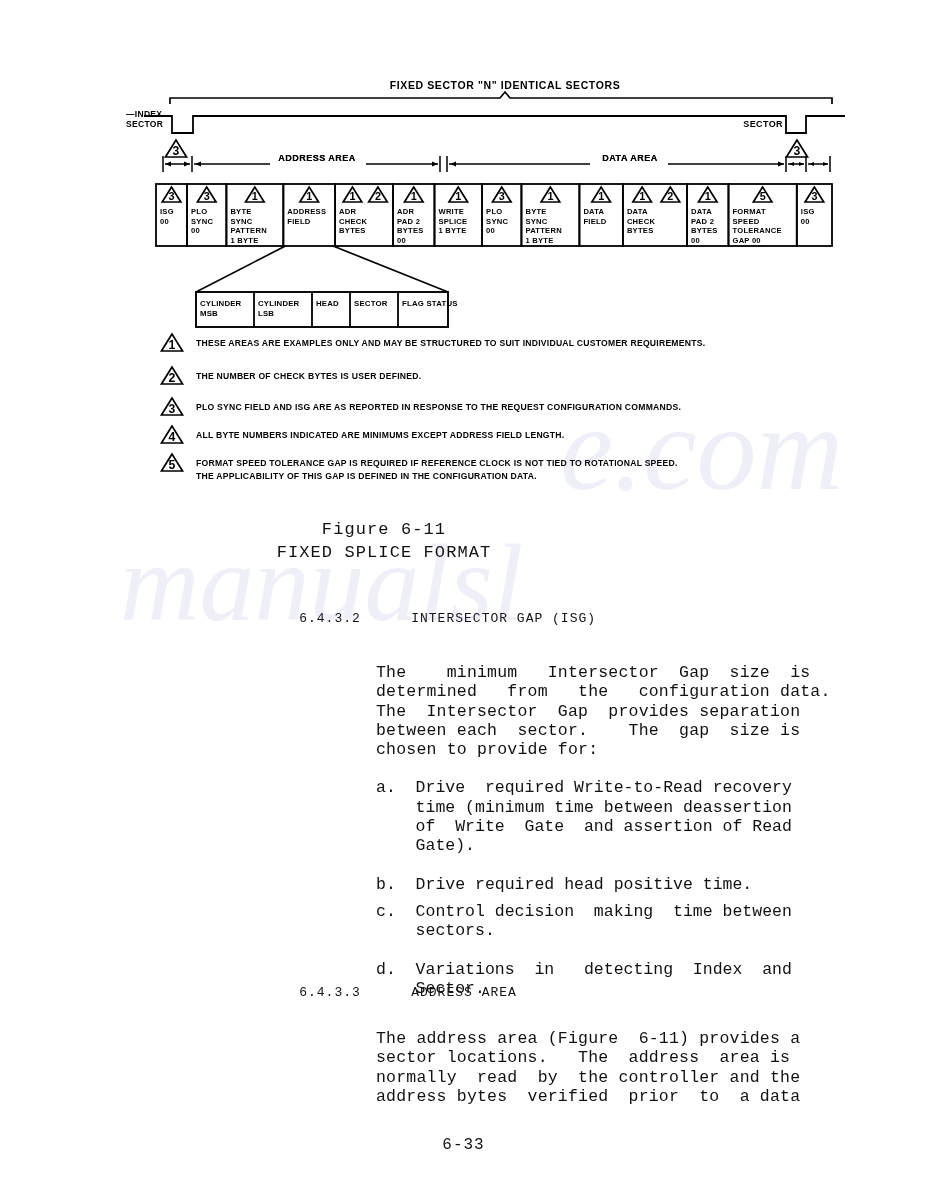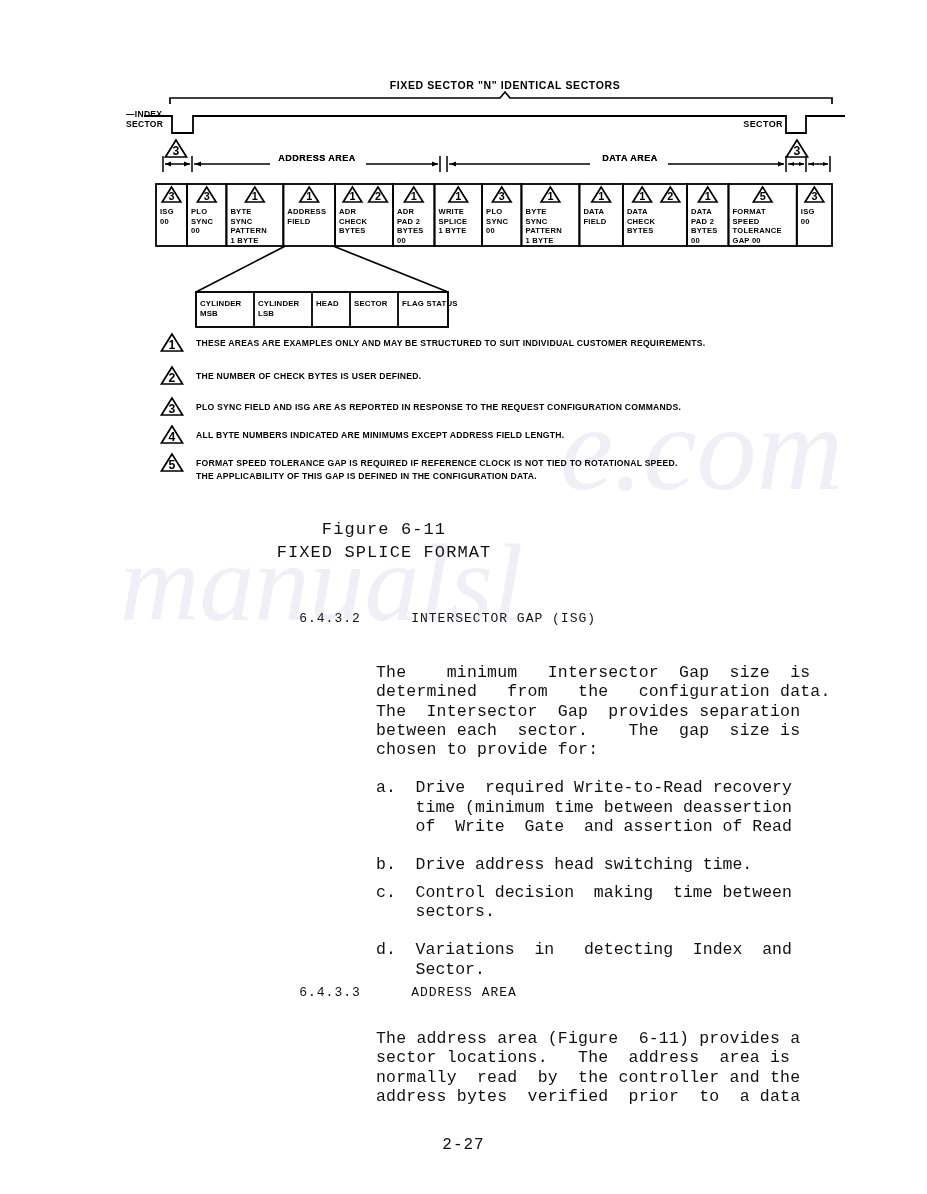--- a/index.html
+++ b/index.html
@@ -272,35 +272,35 @@
     <span class="sec-num">6.4.3.2</span><span>INTERSECTOR GAP (ISG)</span>
   </div>
   <div class="para" id="p0" style="margin-top:22px;">
       <span class="line">The    minimum   Intersector  Gap  size  is</span>
       <span class="line">determined   from   the   configuration data.</span>
       <span class="line">The  Intersector  Gap  provides separation</span>
       <span class="line">between each  sector.    The  gap  size is</span>
       <span class="line">chosen to provide for:</span>
     </div>
   <div id="items0">
-      <div class="listitem" style="margin-top: 19px;"><span style="display: block;">a.  Drive  required Write-to-Read recovery</span><span style="display: block;">    time (minimum time between deassertion</span><span style="display: block;">    of  Write  Gate  and assertion of Read</span></div>
-      <div class="listitem" style="margin-top: 19px;"><span style="display: block;">b.  Drive address head switching time.</span></div>
+      <div class="listitem" style="margin-top: 19px;"><span style="display: block;">a.  Drive  required Write-to-Read recovery</span><span style="display: block;">    time (minimum time between deassertion</span><span style="display: block;">    of  Write  Gate  and assertion of Read</span><span style="display: block;">    Gate).</span></div>
+      <div class="listitem" style="margin-top: 19px;"><span style="display: block;">b.  Drive required head positive time.</span></div>
       <div class="listitem" style="margin-top: 8px;"><span style="display: block;">c.  Control decision  making  time between</span><span style="display: block;">    sectors.</span></div>
       <div class="listitem" style="margin-top: 19px;"><span style="display: block;">d.  Variations  in   detecting  Index  and</span><span style="display: block;">    Sector.</span></div>
     </div>
 </div>
 
 <div class="section" id="sec-1" style="top:970px;">
   <div class="sec-head">
     <span class="sec-num">6.4.3.3</span><span>ADDRESS AREA</span>
   </div>
   <div class="para" id="p1" style="margin-top:14px;">
       <span class="line">The address area (Figure  6-11) provides a</span>
       <span class="line">sector locations.   The  address  area is</span>
       <span class="line">normally  read  by  the controller and the</span>
       <span class="line">address bytes  verified  prior  to  a data</span>
     </div>
 </div>
 
-<div class="page-num">2-27</div>
+<div class="page-num">6-33</div>
 
 <div class="watermark" style="left:560px; top:380px; font-size:120px;">e.com</div>
 <div class="watermark" style="left:120px; top:520px; font-size:110px;">manualsl</div>
 
 </body></html>

